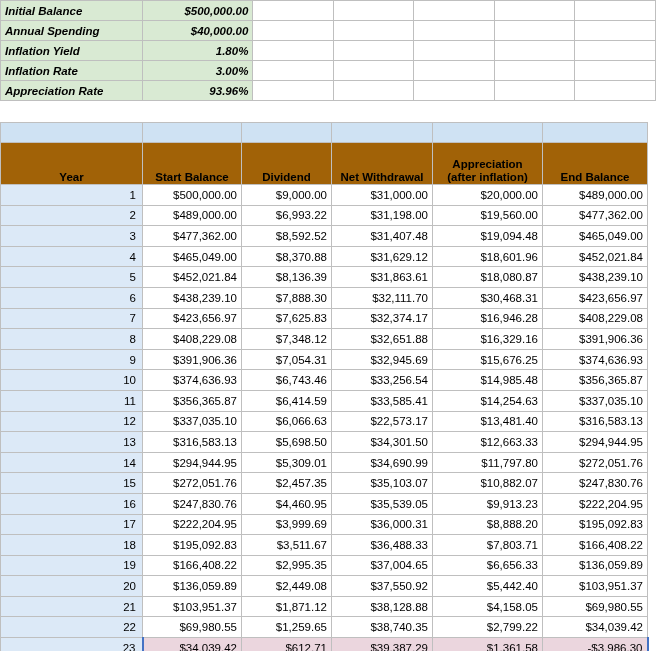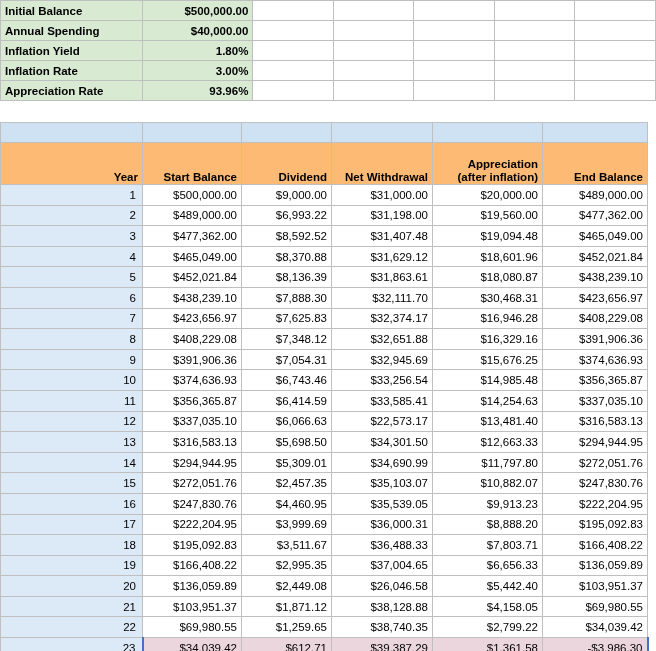--- a/index.html
+++ b/index.html
@@ -23,20 +23,21 @@
   table {
     border-collapse: collapse;
     table-layout: fixed;
   }
 
   
   .assumptions {
     position: absolute;
     left: 0;
     top: 0;
+    font-style: italic;
   }
   .assumptions td {
     height: 19px;
     padding: 0 4px;
     border: 1px solid #bfbfbf;
     white-space: nowrap;
     overflow: hidden;
   }
   .assumptions .a-label {
     width: 142px;
@@ -69,24 +70,24 @@
     overflow: hidden;
     font-weight: normal;
   }
   .hdr-spacer td {
     height: 19px;
     background: #cfe2f3;
     border: 1px solid #bfbfbf;
   }
   .hdr-row th {
     height: 41px;
-    background: #fdba74;
+    background: #a16207;
     font-weight: bold;
     vertical-align: bottom;
-    text-align: right;
+    text-align: center;
     line-height: 13px;
   }
   .col-year   { width: 142px; }
   .col-start  { width: 99px; }
   .col-div    { width: 90px; }
   .col-net    { width: 101px; }
   .col-apprec { width: 110px; }
   .col-end    { width: 105px; }
 
   .maintable tbody td {
@@ -351,21 +352,21 @@
         <td>$166,408.22</td>
         <td>$2,995.35</td>
         <td>$37,004.65</td>
         <td>$6,656.33</td>
         <td>$136,059.89</td>
       </tr>
       <tr>
         <td class="year">20</td>
         <td>$136,059.89</td>
         <td>$2,449.08</td>
-        <td>$26,046.58</td>
+        <td>$37,550.92</td>
         <td>$5,442.40</td>
         <td>$103,951.37</td>
       </tr>
       <tr>
         <td class="year">21</td>
         <td>$103,951.37</td>
         <td>$1,871.12</td>
         <td>$38,128.88</td>
         <td>$4,158.05</td>
         <td>$69,980.55</td>

